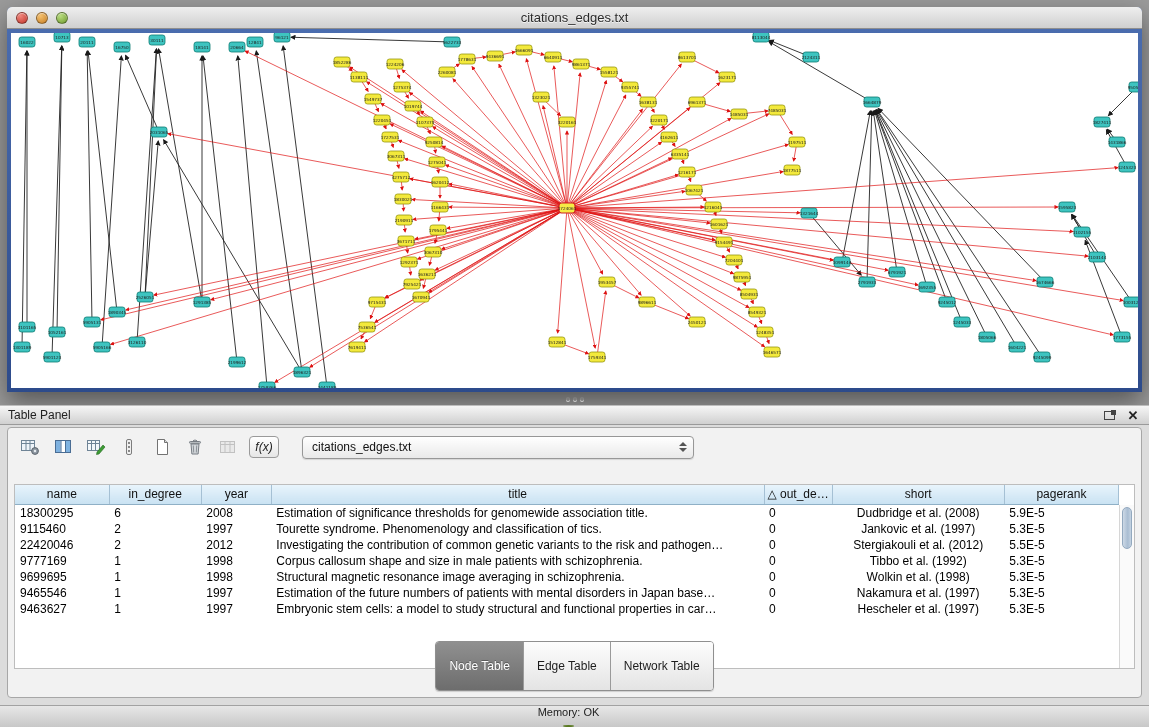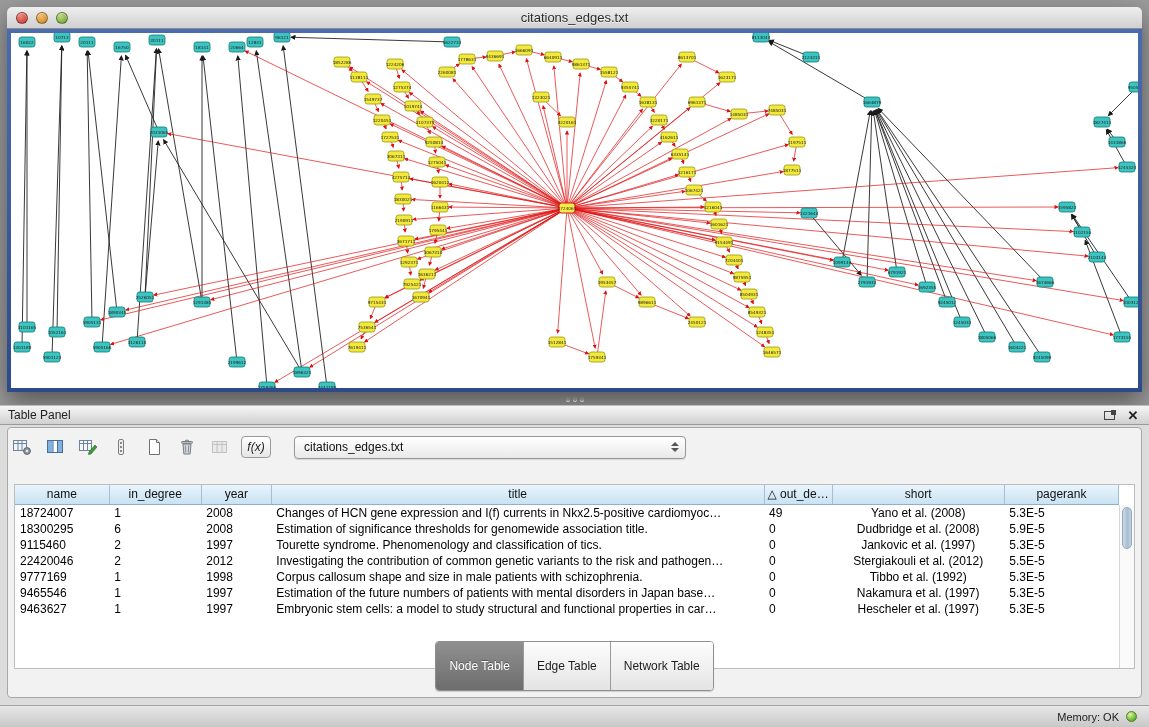--- a/index.html
+++ b/index.html
@@ -67,21 +67,21 @@
   .panel-header .spacer { flex:1; }
   .hdr-icon { width:16px; height:14px; margin-left:8px; cursor:default; display:flex; align-items:center; justify-content:center; }
   .undock-box { width:11px; height:9px; border:1.5px solid #444; position:relative; }
   .undock-box::after { content:""; position:absolute; right:-2px; top:-2px; width:5px; height:5px; background:#444; }
   .close-x { font-size:13px; font-weight:bold; color:#222; line-height:1; }
 
   .panel-body {
     position:absolute; left:7px; right:7px; top:22px; bottom:7px;
     background:#f2f2f2; border:1px solid #a7a7a7; border-radius:4px;
   }
-  .toolbar { height:38px; display:flex; align-items:center; gap:9px; padding:0 2px; }
+  .toolbar { height:38px; display:flex; align-items:center; gap:9px; padding:0 10px; }
   .tb-btn { width:24px; height:22px; display:flex; align-items:center; justify-content:center; border-radius:3px; }
   .tb-btn svg { display:block; }
   .fx-btn {
     width:30px; height:22px; border:1px solid #9a9a9a; border-radius:4px;
     background:linear-gradient(#fff,#e6e6e6);
     font-size:12px; font-style:italic; color:#222;
     display:flex; align-items:center; justify-content:center;
   }
   .combo {
     width:392px; height:23px; margin-left:14px;
@@ -137,21 +137,21 @@
   }
   .tab:last-child { border-right:none; }
   .tab.sel { background:linear-gradient(#909090,#6d6d6d); color:#fff; text-shadow:0 -1px 0 rgba(0,0,0,.3); }
 
   
   .status-bar {
     position:absolute; left:0; bottom:0; width:1149px; height:22px;
     background:linear-gradient(#e7e7e7,#c8c8c8);
     border-top:1px solid #a2a2a2;
     display:flex; align-items:center; justify-content:flex-end;
-    padding-right:12px; gap:7px; font-size:11px; color:#222;
+    padding-right:12px; gap:7px; font-size:11px; color:#222;flex-direction:column;
   }
   .mem-dot {
     width:11px; height:11px; border-radius:50%;
     background:radial-gradient(circle at 35% 28%, #dcf8ab, #79c246 55%, #4d8d23);
     border:1px solid #5a7a21;
   }
 </style>
 </head>
 <body>
 
@@ -914,29 +914,20 @@
               <th>in_degree</th>
               <th>year</th>
               <th>title</th>
               <th>△ out_de…</th>
               <th>short</th>
               <th>pagerank</th>
             </tr>
           </thead>
         <tbody>
             <tr>
-              <td class="c0">18724007</td>
-              <td class="c1">1</td>
-              <td class="c2">2008</td>
-              <td class="c3">Changes of HCN gene expression and I(f) currents in Nkx2.5-positive cardiomyoc…</td>
-              <td class="c4">49</td>
-              <td class="c5">Yano et al. (2008)</td>
-              <td class="c6">5.3E-5</td>
-            </tr>
-            <tr>
               <td class="c0">18300295</td>
               <td class="c1">6</td>
               <td class="c2">2008</td>
               <td class="c3">Estimation of significance thresholds for genomewide association title.</td>
               <td class="c4">0</td>
               <td class="c5">Dudbridge et al. (2008)</td>
               <td class="c6">5.9E-5</td>
             </tr>
             <tr>
               <td class="c0">9115460</td>
@@ -959,20 +950,29 @@
             <tr>
               <td class="c0">9777169</td>
               <td class="c1">1</td>
               <td class="c2">1998</td>
               <td class="c3">Corpus callosum shape and size in male patients with schizophrenia.</td>
               <td class="c4">0</td>
               <td class="c5">Tibbo et al. (1992)</td>
               <td class="c6">5.3E-5</td>
             </tr>
             <tr>
+              <td class="c0">9699695</td>
+              <td class="c1">1</td>
+              <td class="c2">1998</td>
+              <td class="c3">Structural magnetic resonance image averaging in schizophrenia.</td>
+              <td class="c4">0</td>
+              <td class="c5">Wolkin et al. (1998)</td>
+              <td class="c6">5.3E-5</td>
+            </tr>
+            <tr>
               <td class="c0">9465546</td>
               <td class="c1">1</td>
               <td class="c2">1997</td>
               <td class="c3">Estimation of the future numbers of patients with mental disorders in Japan base…</td>
               <td class="c4">0</td>
               <td class="c5">Nakamura et al. (1997)</td>
               <td class="c6">5.3E-5</td>
             </tr>
             <tr>
               <td class="c0">9463627</td>

